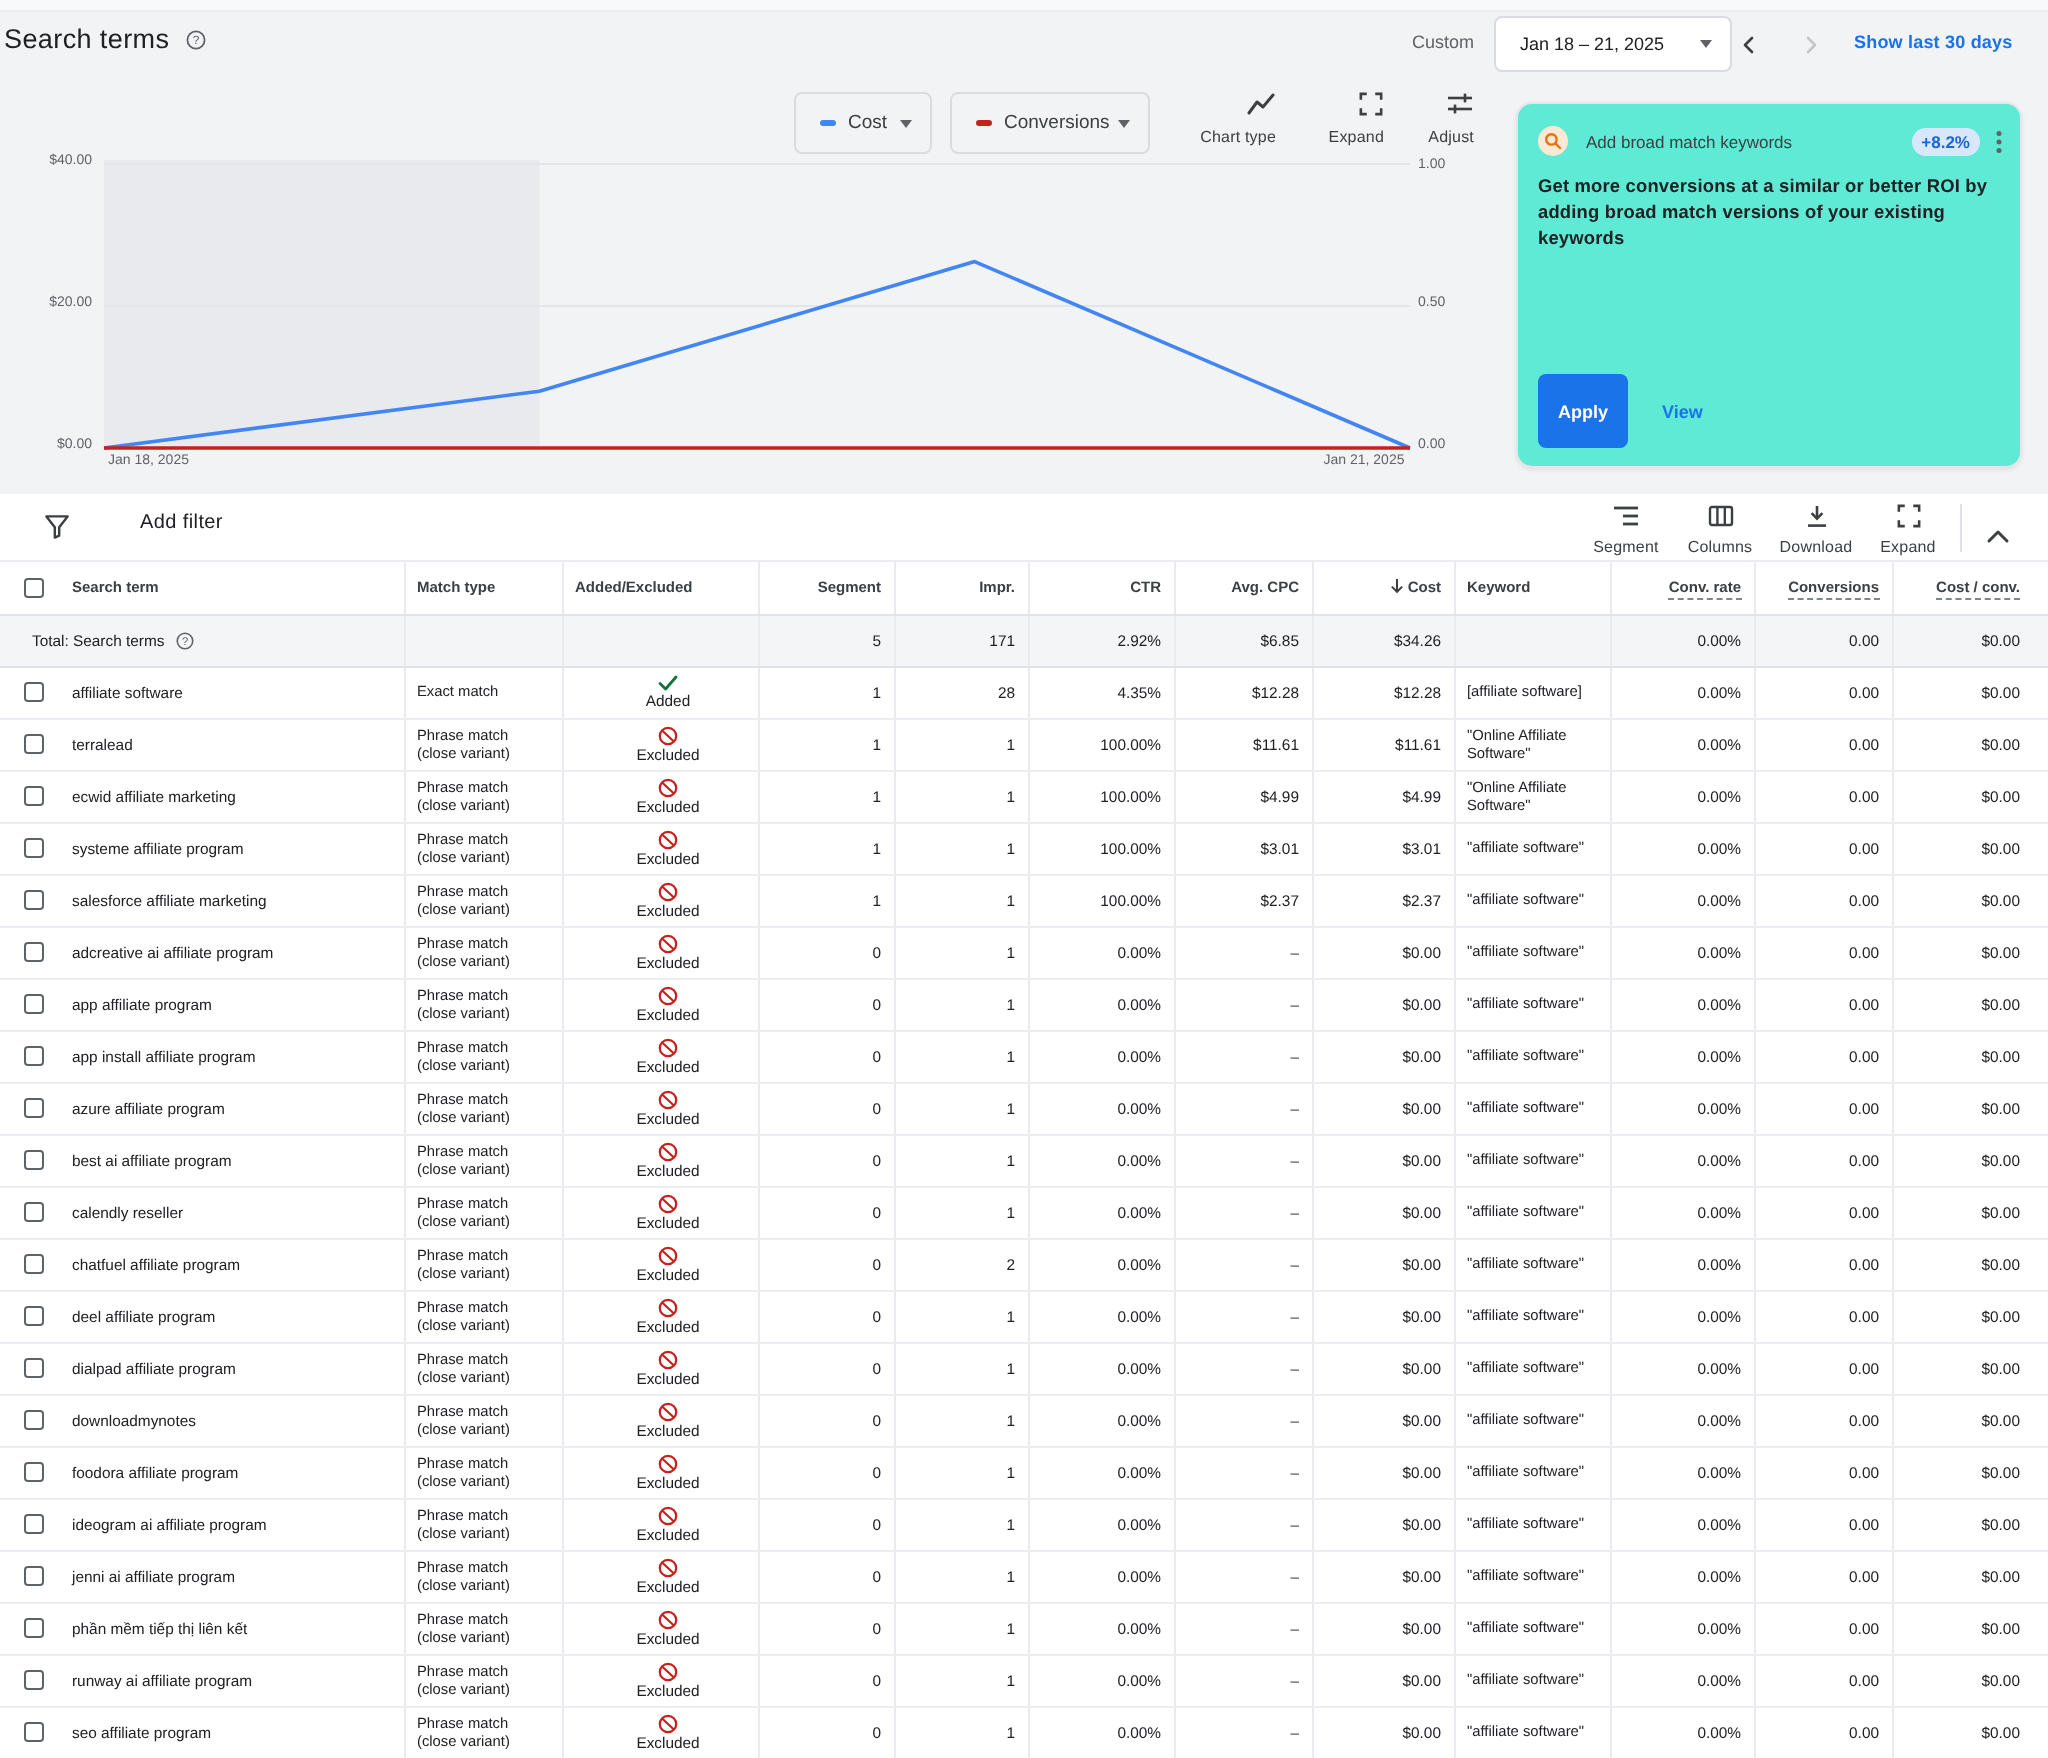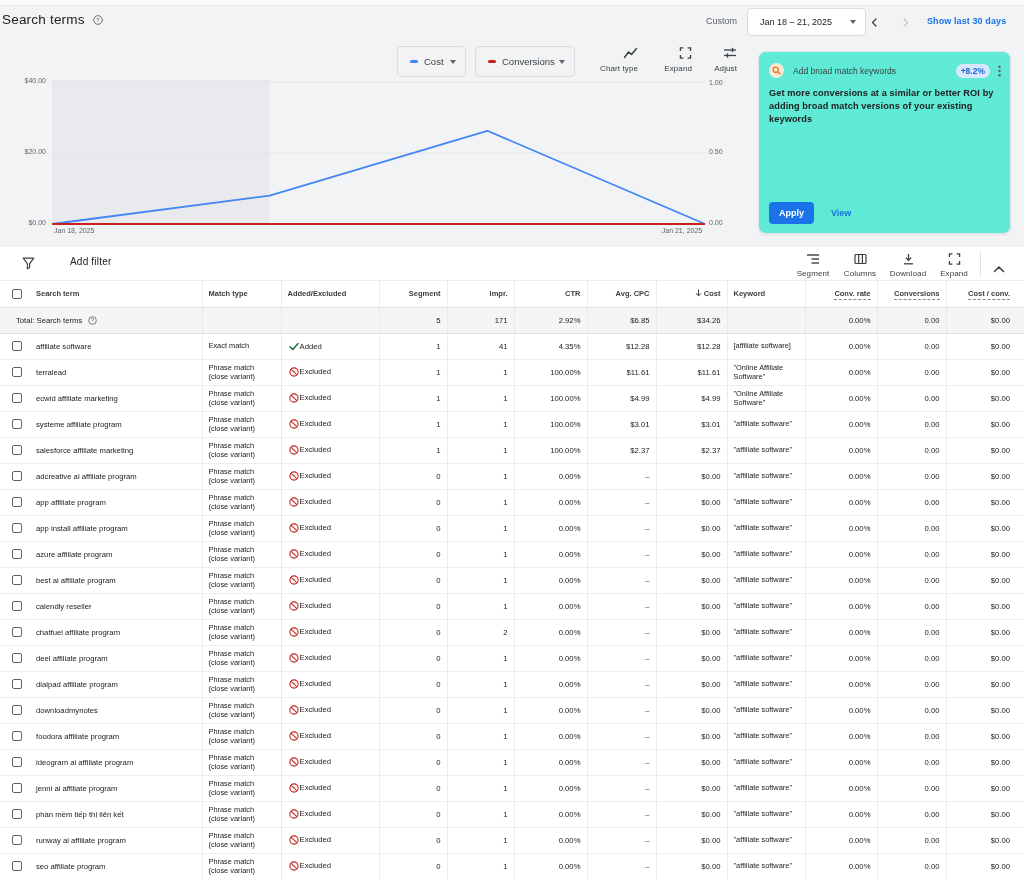--- a/index.html
+++ b/index.html
@@ -49,21 +49,21 @@
   
   .reco { position:absolute; left:758px; top:51px; width:253px; height:183px; background:#5eead4; border:1px solid #e4e6e9; border-radius:8px; box-shadow:0 1px 2px rgba(60,64,67,.10); }
   .reco-head { display:flex; align-items:center; padding:11px 9px 0 10px; }
   .reco-ic { width:15px; height:15px; border-radius:50%; background:#fbe9d5; display:flex; align-items:center; justify-content:center; flex:none; }
   .reco-title { margin-left:9px; font-size:8.5px; color:#3c4043; }
   .reco-badge { margin-left:auto; background:#d9e7fd; color:#1967d2; font-size:8.5px; font-weight:bold; padding:2px 5px; border-radius:7px; }
   .reco-dots { margin-left:8px; display:flex; cursor:pointer; }
   .reco-headline { margin:9px 10px 0 10px; font-size:9.2px; font-weight:bold; color:#202124; line-height:12.8px; letter-spacing:.1px; }
   .reco-body { margin:6px 11px 0 10px; font-size:8px; color:#5f6368; line-height:11px; }
   .reco-actions { position:absolute; left:10px; bottom:9px; display:flex; align-items:center; }
-  .apply-btn { background:#1a73e8; color:#fff; font-size:9px; font-weight:bold; border:none; border-radius:4px; height:22px; padding:0 10px; cursor:pointer; font-family:inherit; }
+  .apply-btn { background:#1a73e8; color:#fff; font-size:9px; font-weight:bold; border:none; border-radius:4px; height:37px; padding:0 10px; cursor:pointer; font-family:inherit; }
   .view-btn { margin-left:17px; color:#1a73e8; font-size:9px; font-weight:bold; cursor:pointer; }
 
   
   .table-section { position:absolute; top:247px; left:0; width:1024px; background:#fff; }
   .filter-bar { position:relative; height:34px; border-bottom:1px solid #eaecef; }
   .funnel { position:absolute; left:22px; top:10px; }
   .add-filter { position:absolute; left:70px; top:9px; font-size:10px; color:#202124; letter-spacing:.2px; cursor:pointer; }
   .tool { position:absolute; top:4px; width:44px; text-align:center; cursor:pointer; }
   .tool .lbl { display:block; font-size:8px; color:#3c4043; margin-top:0; letter-spacing:.1px; }
   .tool-segment { left:791px; }
@@ -83,21 +83,21 @@
   th.num { font-size:7.5px; color:#3c4043; }
   .num-last { padding-right:14px; }
   .dashed-u { border-bottom:1px dashed #80868b; padding-bottom:1px; }
   .sort-arrow { font-size:7.5px; margin-right:2px; }
   .total-row td { background:#f4f5f6; border-bottom:1px solid #e0e2e5; }
   .total-label { display:flex; align-items:center; padding-left:16px; font-size:7.7px; color:#202124; }
   .term-cell { display:flex; align-items:center; }
   .cbx { width:10px; height:10px; border:1.5px solid #5f6368; border-radius:2px; margin-left:12px; flex:none; cursor:pointer; background:#fff; }
   .term-txt { margin-left:14px; font-size:7.7px; color:#202124; }
   .match-cell { padding-left:6px; font-size:7.4px; line-height:9.2px; color:#202124; }
-  .status-cell { display:flex; padding-left:7px; }
+  .status-cell { display:flex; align-items:center; padding-left:7px;flex-direction:column; }
   .status-cell .stxt { font-size:7.7px; color:#202124; margin-left:1px; }
   .kw-cell { padding-left:6px; font-size:7.4px; line-height:9.2px; color:#202124; }
   .dash-val { color:#3c4043; }
 </style>
 </head>
 <body>
 
 <div class="hero">
   <div class="topstrip"></div>
 
@@ -342,21 +342,21 @@
           <td class="match-cell">Exact match</td>
           <td>
             <div class="status-cell">
               <svg width="10" height="9" viewBox="0 0 10 9">
                 <polyline points="1,4.8 3.8,7.5 9,1.5" fill="none" stroke="#137333" stroke-width="1.4" stroke-linecap="round" stroke-linejoin="round"></polyline>
               </svg>
               <span class="stxt">Added</span>
             </div>
           </td>
           <td class="num">1</td>
-          <td class="num">41</td>
+          <td class="num">28</td>
           <td class="num">4.35%</td>
           <td class="num">$12.28</td>
           <td class="num">$12.28</td>
           <td class="kw-cell">[affiliate software]</td>
           <td class="num">0.00%</td>
           <td class="num">0.00</td>
           <td class="num num-last">$0.00</td>
         </tr>
         <tr>
           <td>

